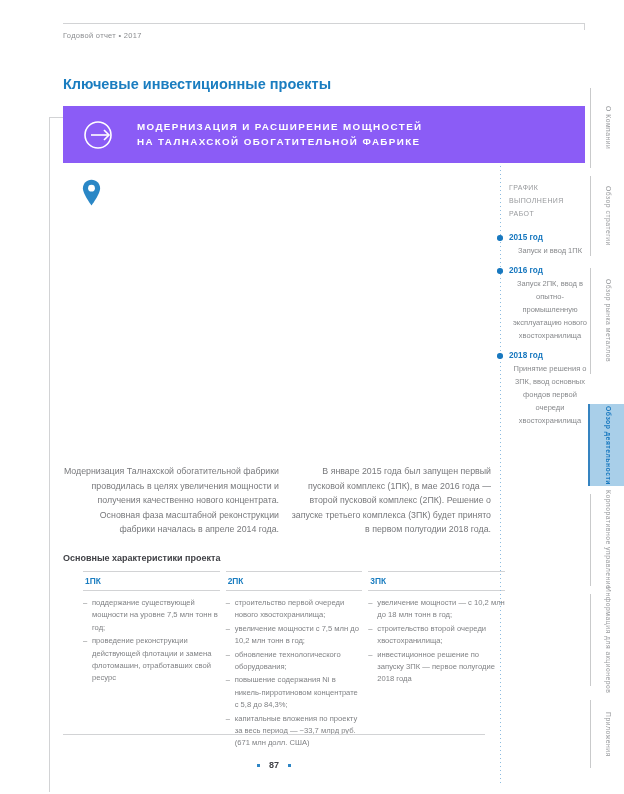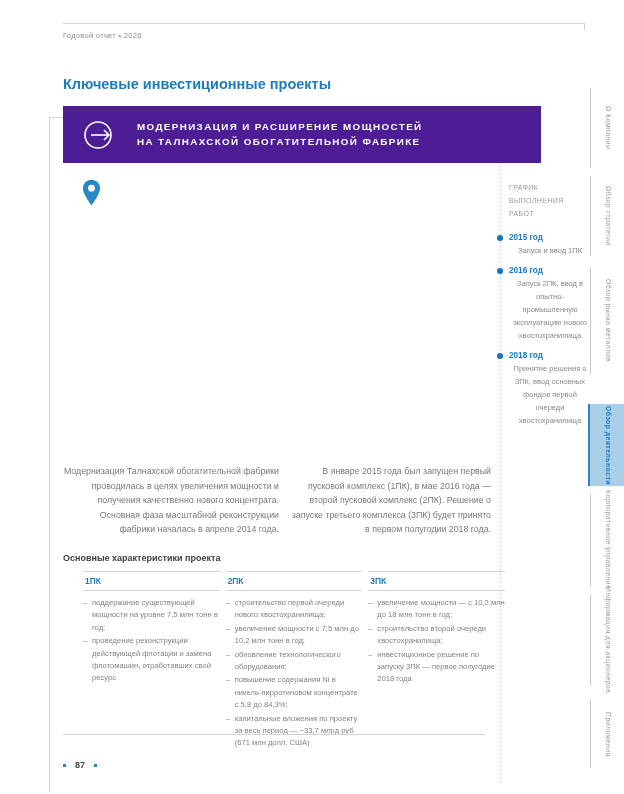--- a/index.html
+++ b/index.html
@@ -10,21 +10,21 @@
   .hline,.vline{position:absolute;background:#d2d3d5;}
   .top-rule{left:63px;top:23px;width:521px;height:1px;}
   .top-rule-tick{left:584px;top:23px;width:1px;height:7px;}
   .left-bracket-h{left:49px;top:117px;width:14px;height:1px;}
   .left-bracket-v{left:49px;top:117px;width:1px;height:675px;}
 
   .report-name{position:absolute;left:63px;top:31px;font-size:7.5px;color:#8a8c8f;letter-spacing:.3px;}
   .page-title{position:absolute;left:63px;top:76px;font-size:14.5px;font-weight:700;color:#1a7dc0;}
 
   
-  .banner{position:absolute;left:63px;top:106px;width:478px;height:57px;background:#4c1d95;
+  .banner{position:absolute;left:63px;top:106px;width:522px;height:57px;background:#8b5cf6;
           display:flex;align-items:center;}
   .banner-icon{margin-left:19px;width:32px;height:32px;flex:0 0 auto;}
   .banner-text{margin-left:23px;color:#ffffff;font-size:9.8px;font-weight:700;
                letter-spacing:1.4px;line-height:14.5px;text-transform:uppercase;}
 
   .map-pin{position:absolute;left:82px;top:179px;width:19px;height:28px;}
 
   
   .intro-col{position:absolute;top:464px;font-size:8.8px;line-height:14.6px;color:#77787b;text-align:right;}
   .intro-col.c1{left:63px;width:216px;}
@@ -36,21 +36,21 @@
   .char-col{width:137px;flex:0 0 aupx;}
   .char-col{flex:1 1 0;}
   .char-head{border-top:1px solid #d2d3d5;border-bottom:1px solid #d2d3d5;
              padding:4px 0 4px 2px;color:#1a7dc0;font-size:8.4px;font-weight:700;}
   .char-list{margin:6px 0 0 0;padding:0;list-style:none;}
   .char-list li{position:relative;padding-left:9px;font-size:7.6px;line-height:12.4px;color:#808285;margin-bottom:1px;}
   .char-list li:before{content:"–";position:absolute;left:0;top:0;color:#808285;}
   .table-bottom-rule{left:63px;top:734px;width:422px;height:1px;}
 
   
-  .footer{position:absolute;left:63px;top:760px;width:422px;display:flex;align-items:center;justify-content:flex-start;gap:9px;}
+  .footer{position:absolute;left:63px;top:760px;width:422px;display:flex;align-items:center;justify-content:center;gap:9px;}
   .page-num{font-size:9px;font-weight:700;color:#414247;}
   .pg-dot{width:3px;height:3px;background:#2f86c5;}
 
   
   .tl-dotline{position:absolute;left:500px;top:166px;width:1px;height:620px;
       background-image:repeating-linear-gradient(to bottom,#8cbce0 0 1.5px,transparent 1.5px 4px);}
   .timeline{position:absolute;left:509px;top:181px;width:82px;}
   .tl-heading{font-size:7px;color:#97999c;letter-spacing:.4px;line-height:13px;margin-bottom:13px;text-transform:uppercase;}
   .tl-entry{margin-bottom:9px;}
   .tl-year{position:relative;font-size:8.2px;font-weight:700;color:#1878bf;margin-bottom:2px;}
@@ -69,21 +69,21 @@
 </head>
 <body>
 
 <div class="page">
 
   <div class="hline top-rule"></div>
   <div class="vline top-rule-tick"></div>
   <div class="hline left-bracket-h"></div>
   <div class="vline left-bracket-v"></div>
 
-  <div class="report-name">Годовой отчет • 2026</div>
+  <div class="report-name">Годовой отчет • 2017</div>
   <div class="page-title">Ключевые инвестиционные проекты</div>
 
   <div class="banner">
     <svg class="banner-icon" viewBox="0 0 32 32">
       <circle cx="16" cy="16" r="13" fill="none" stroke="#ffffff" stroke-width="1.6"></circle>
       <line x1="9" y1="16" x2="27" y2="16" stroke="#ffffff" stroke-width="1.6"></line>
       <polyline points="22,11 27,16 22,21" fill="none" stroke="#ffffff" stroke-width="1.6" stroke-linejoin="miter"></polyline>
     </svg>
     <div class="banner-text">
       <div>Модернизация и расширение мощностей</div>

